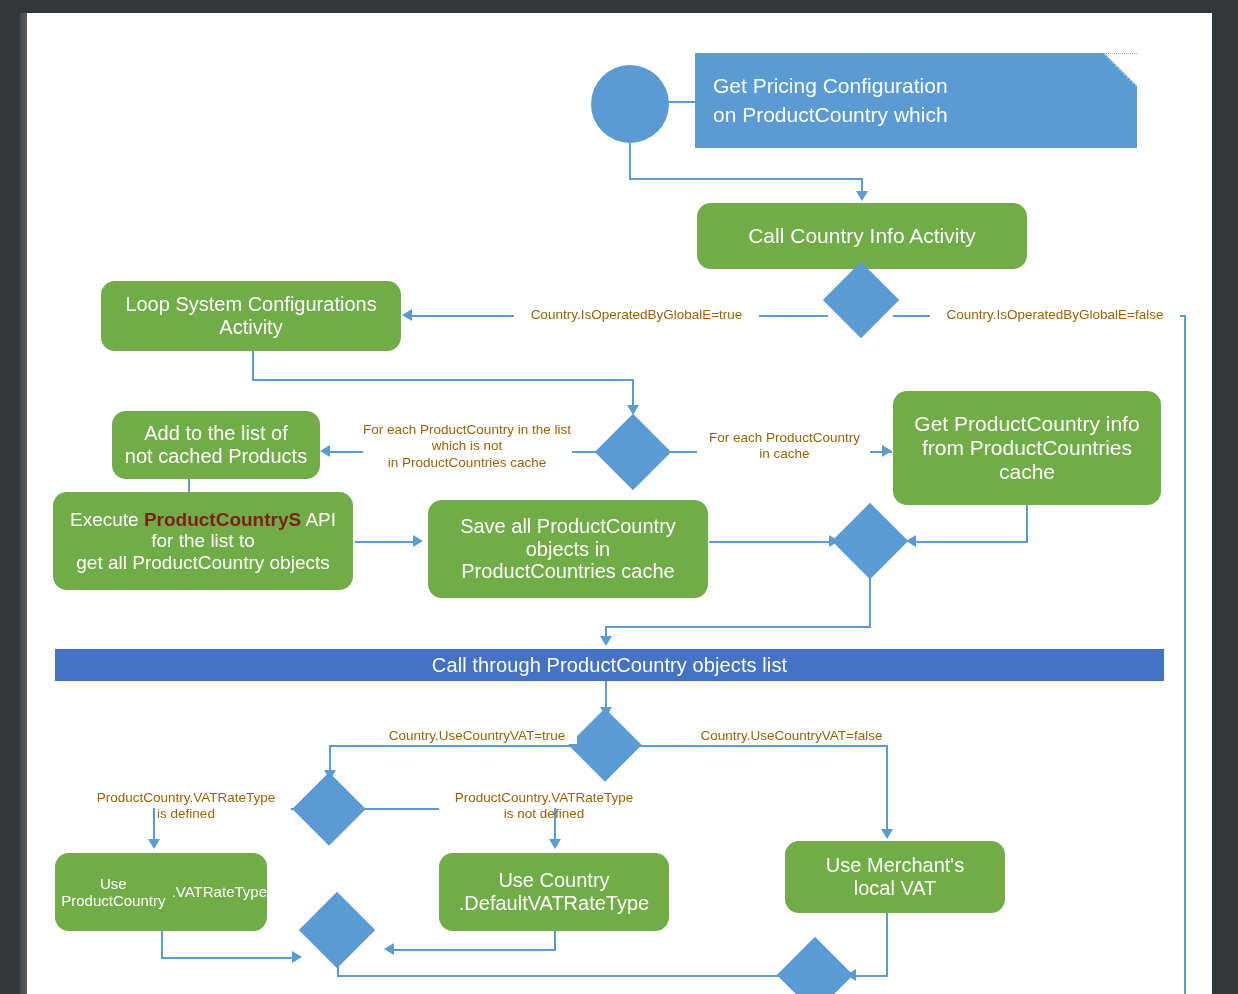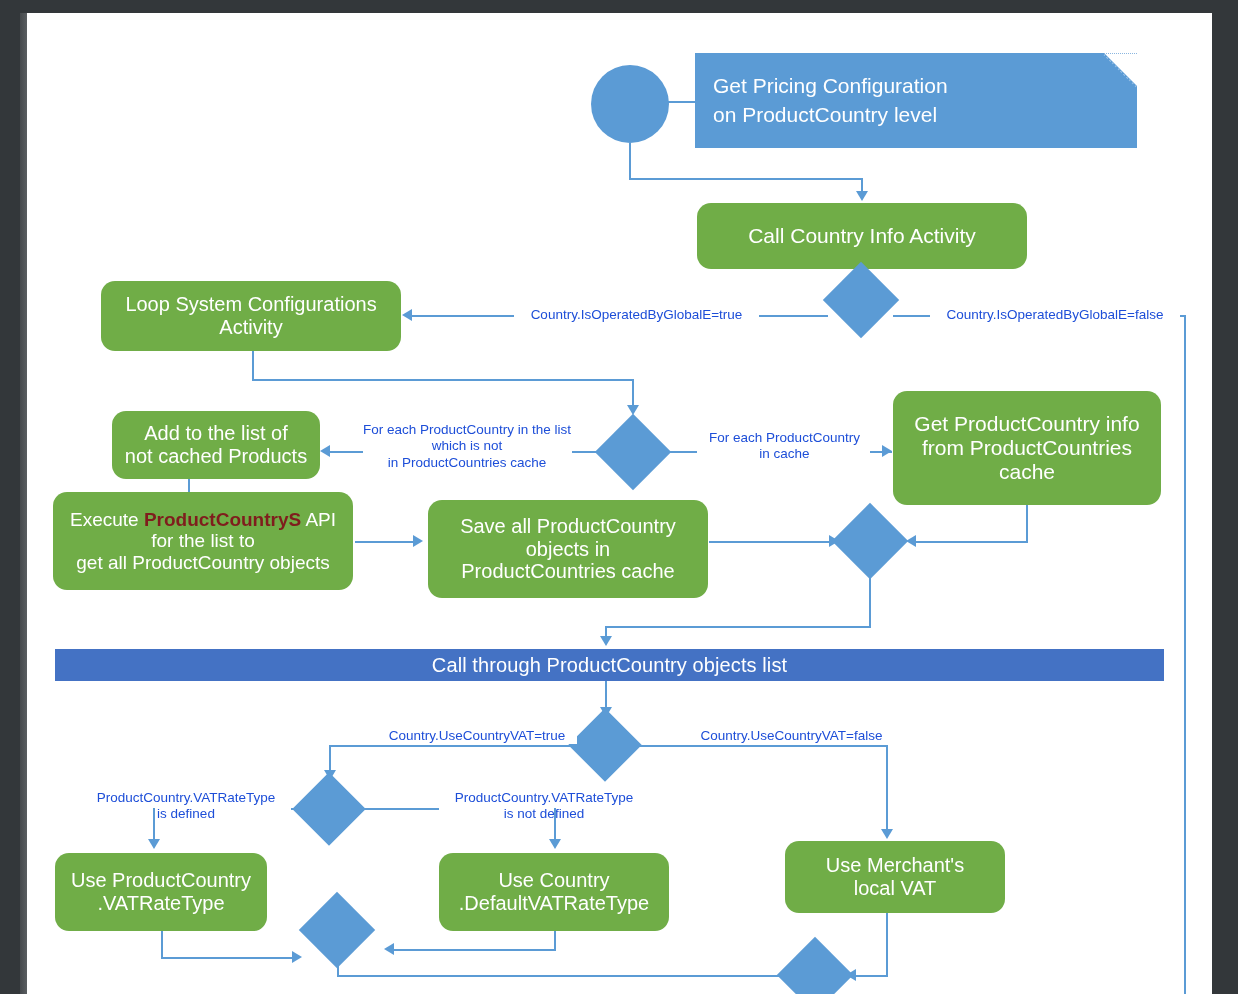--- a/index.html
+++ b/index.html
@@ -125,21 +125,21 @@
     border-right: 10px solid #5B9BD5;
   }
   .arr-right {
     border-top: 6px solid transparent;
     border-bottom: 6px solid transparent;
     border-left: 10px solid #5B9BD5;
   }
 
   .edge-label {
     position: absolute;
-    color: #1d4ed8;
+    color: #a16207;
     font-size: 13.5px;
     line-height: 1.22;
     text-align: center;
     white-space: nowrap;
   }
   .edge-label.wrapmulti { white-space: normal; }
 
   .redword { color: #7f1d1d; font-weight: bold; }
 </style>
 </head>
@@ -150,21 +150,21 @@
 
   <div id="sheet">
 
     <div class="startcircle" style="left:564px; top:52px; width:78px; height:78px;"></div>
 
     <div class="note-wrap" style="left:668px; top:40px; width:442px; height:95px;">
       <div class="note-body"></div>
       <div class="note-fold"></div>
       <div class="note-text">
         <div>Get Pricing Configuration</div>
-        <div>on ProductCountry level</div>
+        <div>on ProductCountry which</div>
       </div>
     </div>
 
     <div class="ln lnh" style="left:641px; top:88px; width:29px;"></div>
 
     <div class="ln lnv" style="left:602px; top:130px; height:36px;"></div>
     <div class="ln lnh" style="left:602px; top:165px; width:233px;"></div>
     <div class="ln lnv" style="left:834px; top:165px; height:19px;"></div>
     <div class="arrow arr-down" style="left:829px; top:178px;"></div>
 
@@ -287,21 +287,21 @@
     <div class="arrow arr-down" style="left:121px; top:826px;"></div>
 
     <div class="ln lnh" style="left:326px; top:795px; width:88px;"></div>
     <div class="edge-label wrapmulti" style="left:412px; top:777px; width:210px; background:#fff;">
       <div>ProductCountry.VATRateType</div>
       <div>is not defined</div>
     </div>
     <div class="ln lnv" style="left:527px; top:795px; height:36px;"></div>
     <div class="arrow arr-down" style="left:522px; top:826px;"></div>
 
-    <div class="node green" style="left:28px; top:840px; width:212px; height:78px; font-size:20px; flex-direction:column;">
+    <div class="node green" style="left:28px; top:840px; width:212px; height:78px; font-size:15px; flex-direction:row;">
       <span>Use ProductCountry</span>
       <span>.VATRateType</span>
     </div>
 
     <div class="node green" style="left:412px; top:840px; width:230px; height:78px; font-size:20px; flex-direction:column;">
       <span>Use Country</span>
       <span>.DefaultVATRateType</span>
     </div>
 
     <div class="node green" style="left:758px; top:828px; width:220px; height:72px; font-size:20px; flex-direction:column;">

